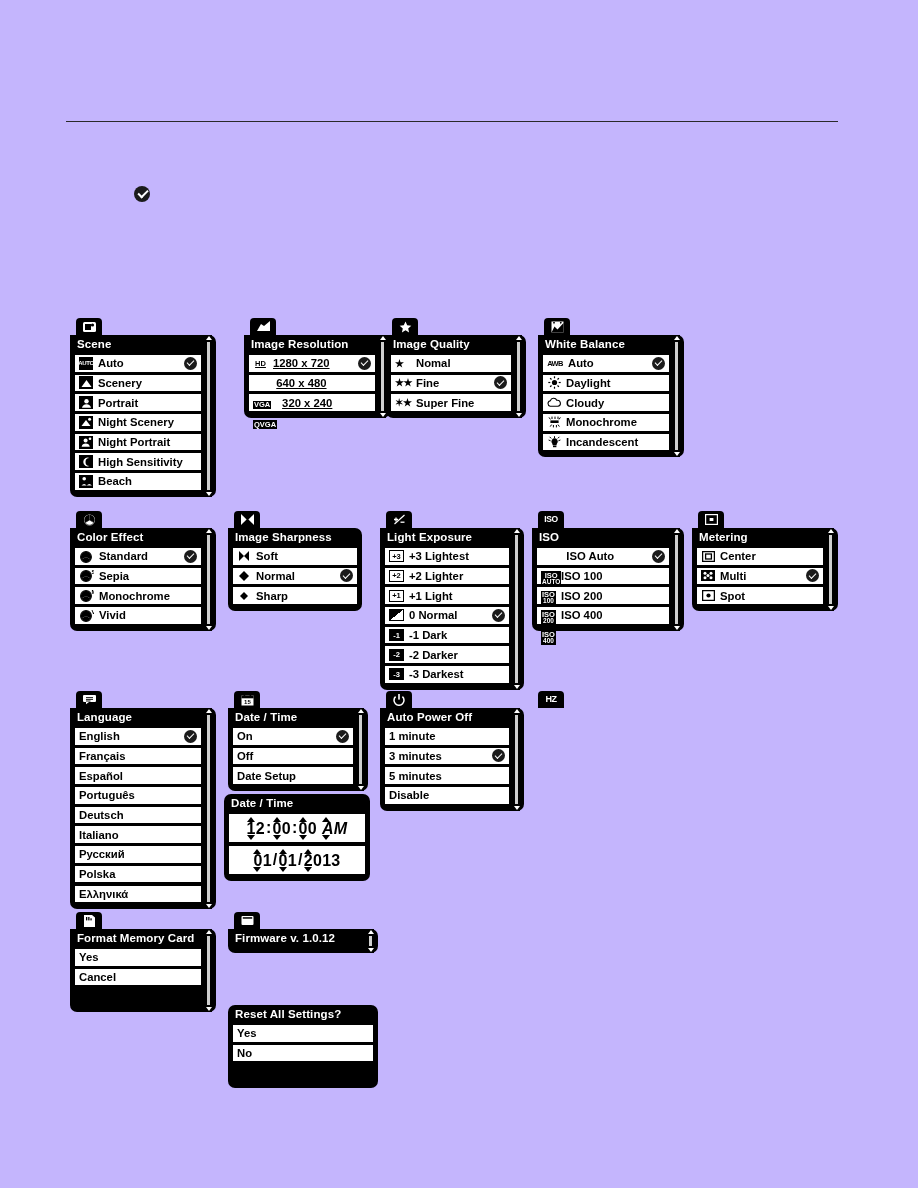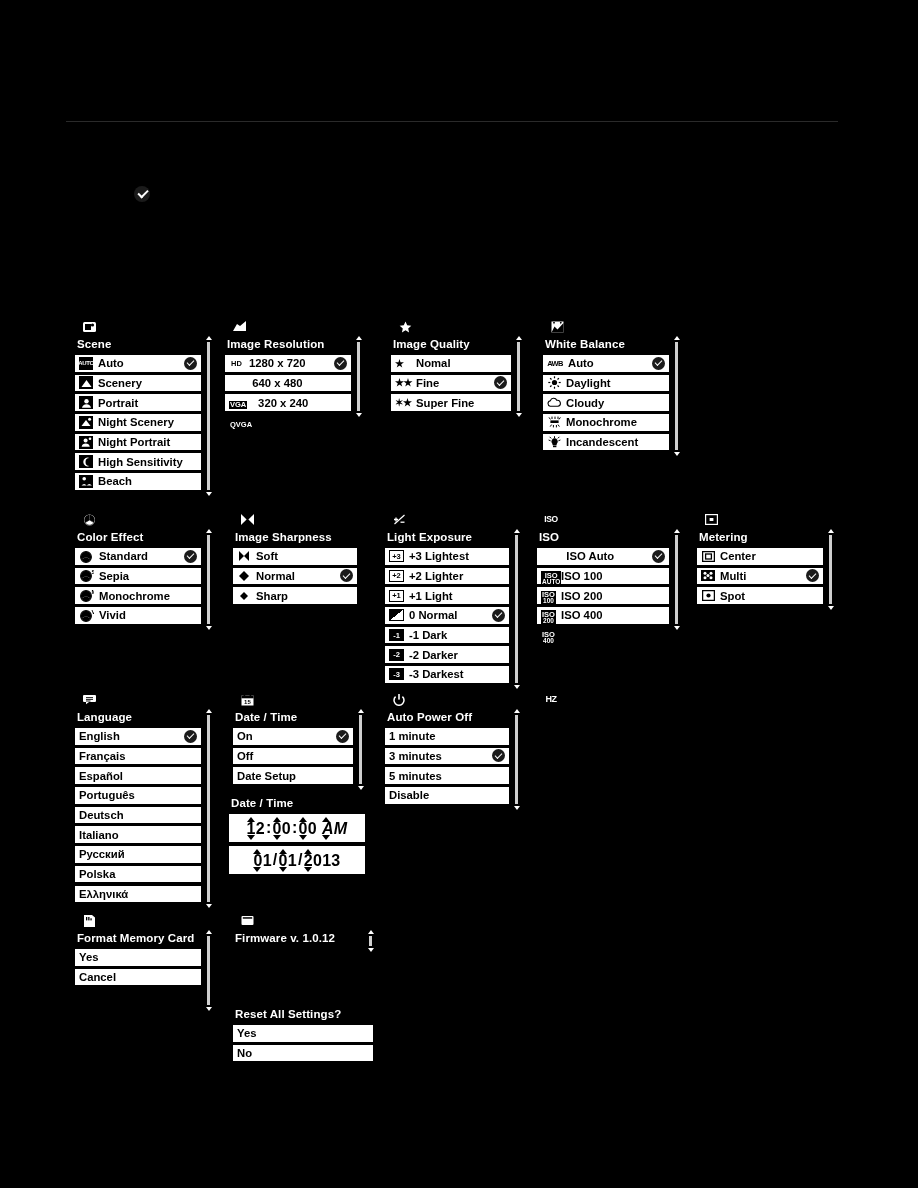--- a/index.html
+++ b/index.html
@@ -2,21 +2,21 @@
 <html><head>
 <meta charset="utf-8">
 <style>
   * { box-sizing: border-box; margin: 0; padding: 0; }
   html, body {
     width: 918px; height: 1188px;
     background: #ffffff;
     font-family: "Liberation Sans", sans-serif;
     overflow: hidden;
   }
-  #page { position: relative; width: 918px; height: 1188px; background:#000000; }
+  #page { position: relative; width: 918px; height: 1188px; background:#c4b5fd; }
 
   .hrule {
     position: absolute; left: 66px; top: 121px; width: 772px; height: 0;
     border-top: 1.6px solid #2a2a2a;
   }
 
   
   .check {
     display:inline-block; width: 13px; height: 13px; border-radius: 50%;
     background:#1b1b1b; position: relative; flex: 0 0 auto;
@@ -217,21 +217,21 @@
           </div>
           <div class="sb">
             <i class="arrow up"></i>
             <div class="track">
               <div class="thumb"></div>
             </div>
             <i class="arrow dn"></i>
           </div>
         </div>
       </div>
-      <div class="panel" style="left: 220px; top: 318px; width: 146px;">
+      <div class="panel" style="left: 244px; top: 318px; width: 146px; text-decoration: underline;">
         <div class="tab">
           <span class="tic">
             <svg width="13" height="11">
               <polygon points="0,10 13,10 13,0 7,5 4,3" fill="#fff"></polygon>
             </svg>
           </span>
         </div>
         <div class="body nobr-tl">
           <div class="title">Image Resolution</div>
           <div class="rows" style="padding-right:14px;">

